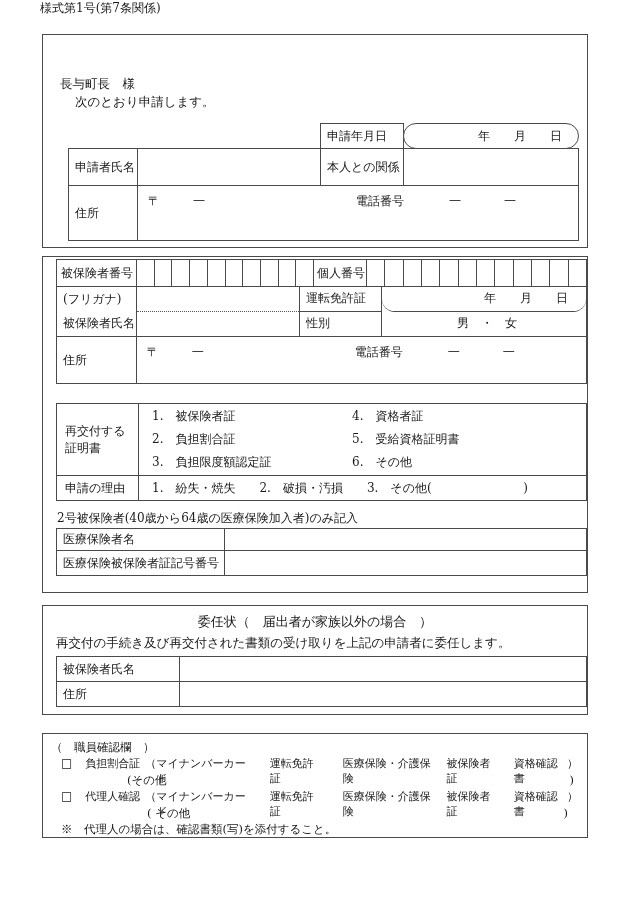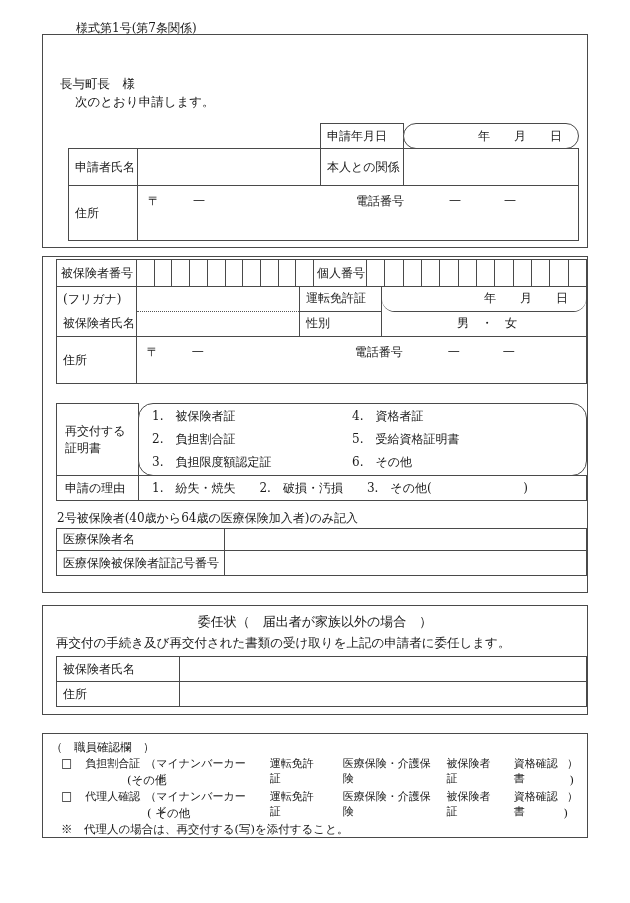--- a/index.html
+++ b/index.html
@@ -2,21 +2,21 @@
 <html><head>
 <meta charset="utf-8">
 <style>
   * { box-sizing: border-box; margin: 0; padding: 0; }
   html,body { background:#fff; }
   .sheet {
     position: relative; width: 630px; height: 903px; background: #fff;
     font-family: "DejaVu Serif", "Liberation Serif", serif;
     color: #1a1a1a; font-size: 12px; overflow: hidden;
   }
-  .form-number { position:absolute; left:40px; top:20px;margin-left:36px; }
+  .form-number { position:absolute; left:40px; top:0; }
   .box { position:absolute; border:1px solid #4a4a4a; background:#fff; }
   .box-a { left:42px; top:34px; width:546px; height:214px; }
   .box-b { left:42px; top:256px; width:546px; height:337px; }
   .box-c { left:42px; top:605px; width:546px; height:110px;font-family:Liberation Serif, serif; }
   .box-d { left:42px; top:733px; width:546px; height:105px; font-size:11.5px; }
 
   .doc-title { position:absolute; top:9px; left:0; right:0; text-align:center; font-size:15px; letter-spacing:1px; }
   .addressee { position:absolute; top:41px; left:17px; font-size:12.5px; }
   .opening   { position:absolute; top:59px; left:32px; font-size:12.5px; }
 
@@ -45,21 +45,21 @@
 
   .cells { padding:0; }
   .digit-cell { flex:1 1 0; height:100%; border-left:1px solid #4a4a4a; }
   .digit-cell:first-child { border-left:none; }
 
   .addr { display:flex; align-items:flex-start; padding-top:4px; width:100%; }
   .pm { margin-left:10px; } .d1 { margin-left:33px; }
   .ph { margin-left:151px; } .d2 { margin-left:45px; } .d3 { margin-left:43px; }
 
   .two-line { flex-direction:column; justify-content:center; align-items:flex-start; }
-  .list-pad { flex-direction:column; justify-content:center; align-items:stretch; padding-left:13px;border-radius:15px; }
+  .list-pad { flex-direction:column; justify-content:center; align-items:stretch; padding-left:13px; }
   .reissue-line { display:flex; height:23px; align-items:center; }
   .reissue-left { width:200px; }
   .reason-row { width:100%; display:flex; align-items:center; }
   .reason-close { margin-left:auto; margin-right:58px; }
 
   .poa-title { position:absolute; top:7px; left:0; right:0; text-align:center; font-size:13px; }
   .poa-statement { position:absolute; top:29px; left:13px; font-size:12.5px; }
 
   .note-2go { position:absolute; top:253px; left:14px; }
 
@@ -274,16 +274,16 @@
       <span class="doc3">被保険者証</span>
       <span class="doc4">資格確認書</span>
       <span class="staff-close">）</span>
     </div>
 
     <div class="sl sl-5">
       <span>( その他</span>
       <span class="other-close5">)</span>
     </div>
 
-    <div class="sl sl-6">※　代理人の場合は、再交付する(写)を添付すること。</div>
+    <div class="sl sl-6">※　代理人の場合は、確認書類(写)を添付すること。</div>
   </section>
 
 </div>
 
 </body></html>

